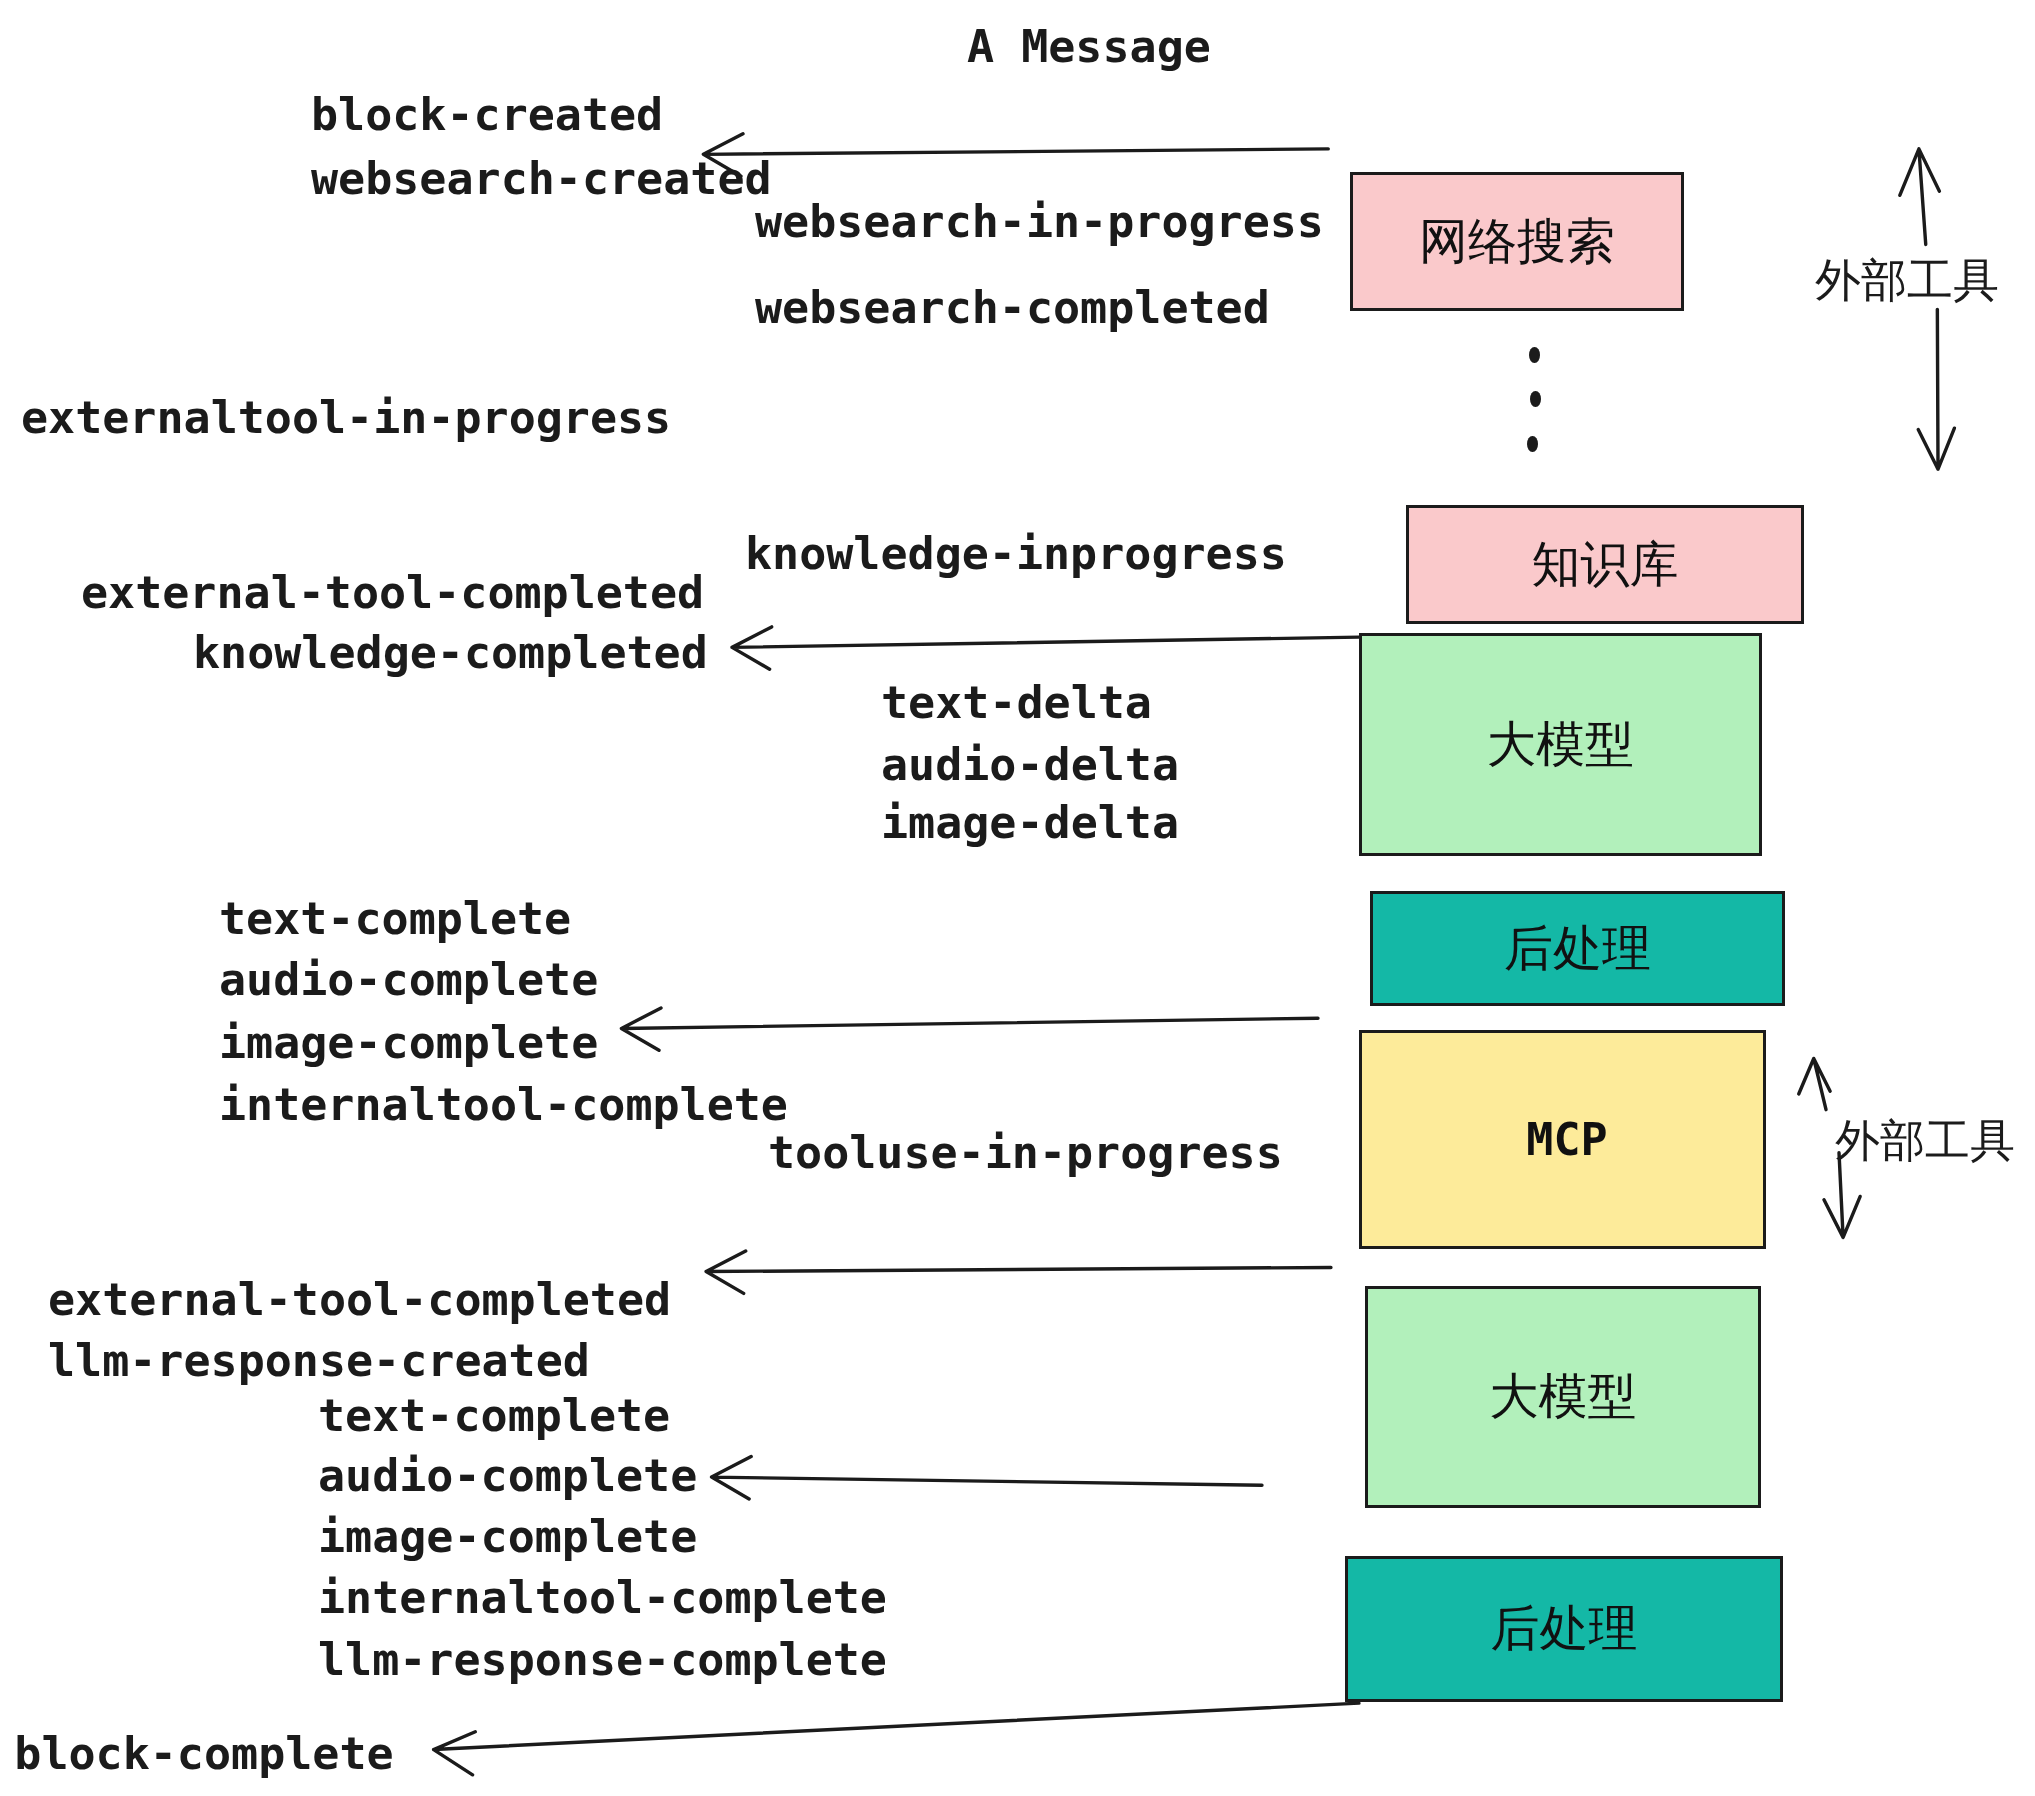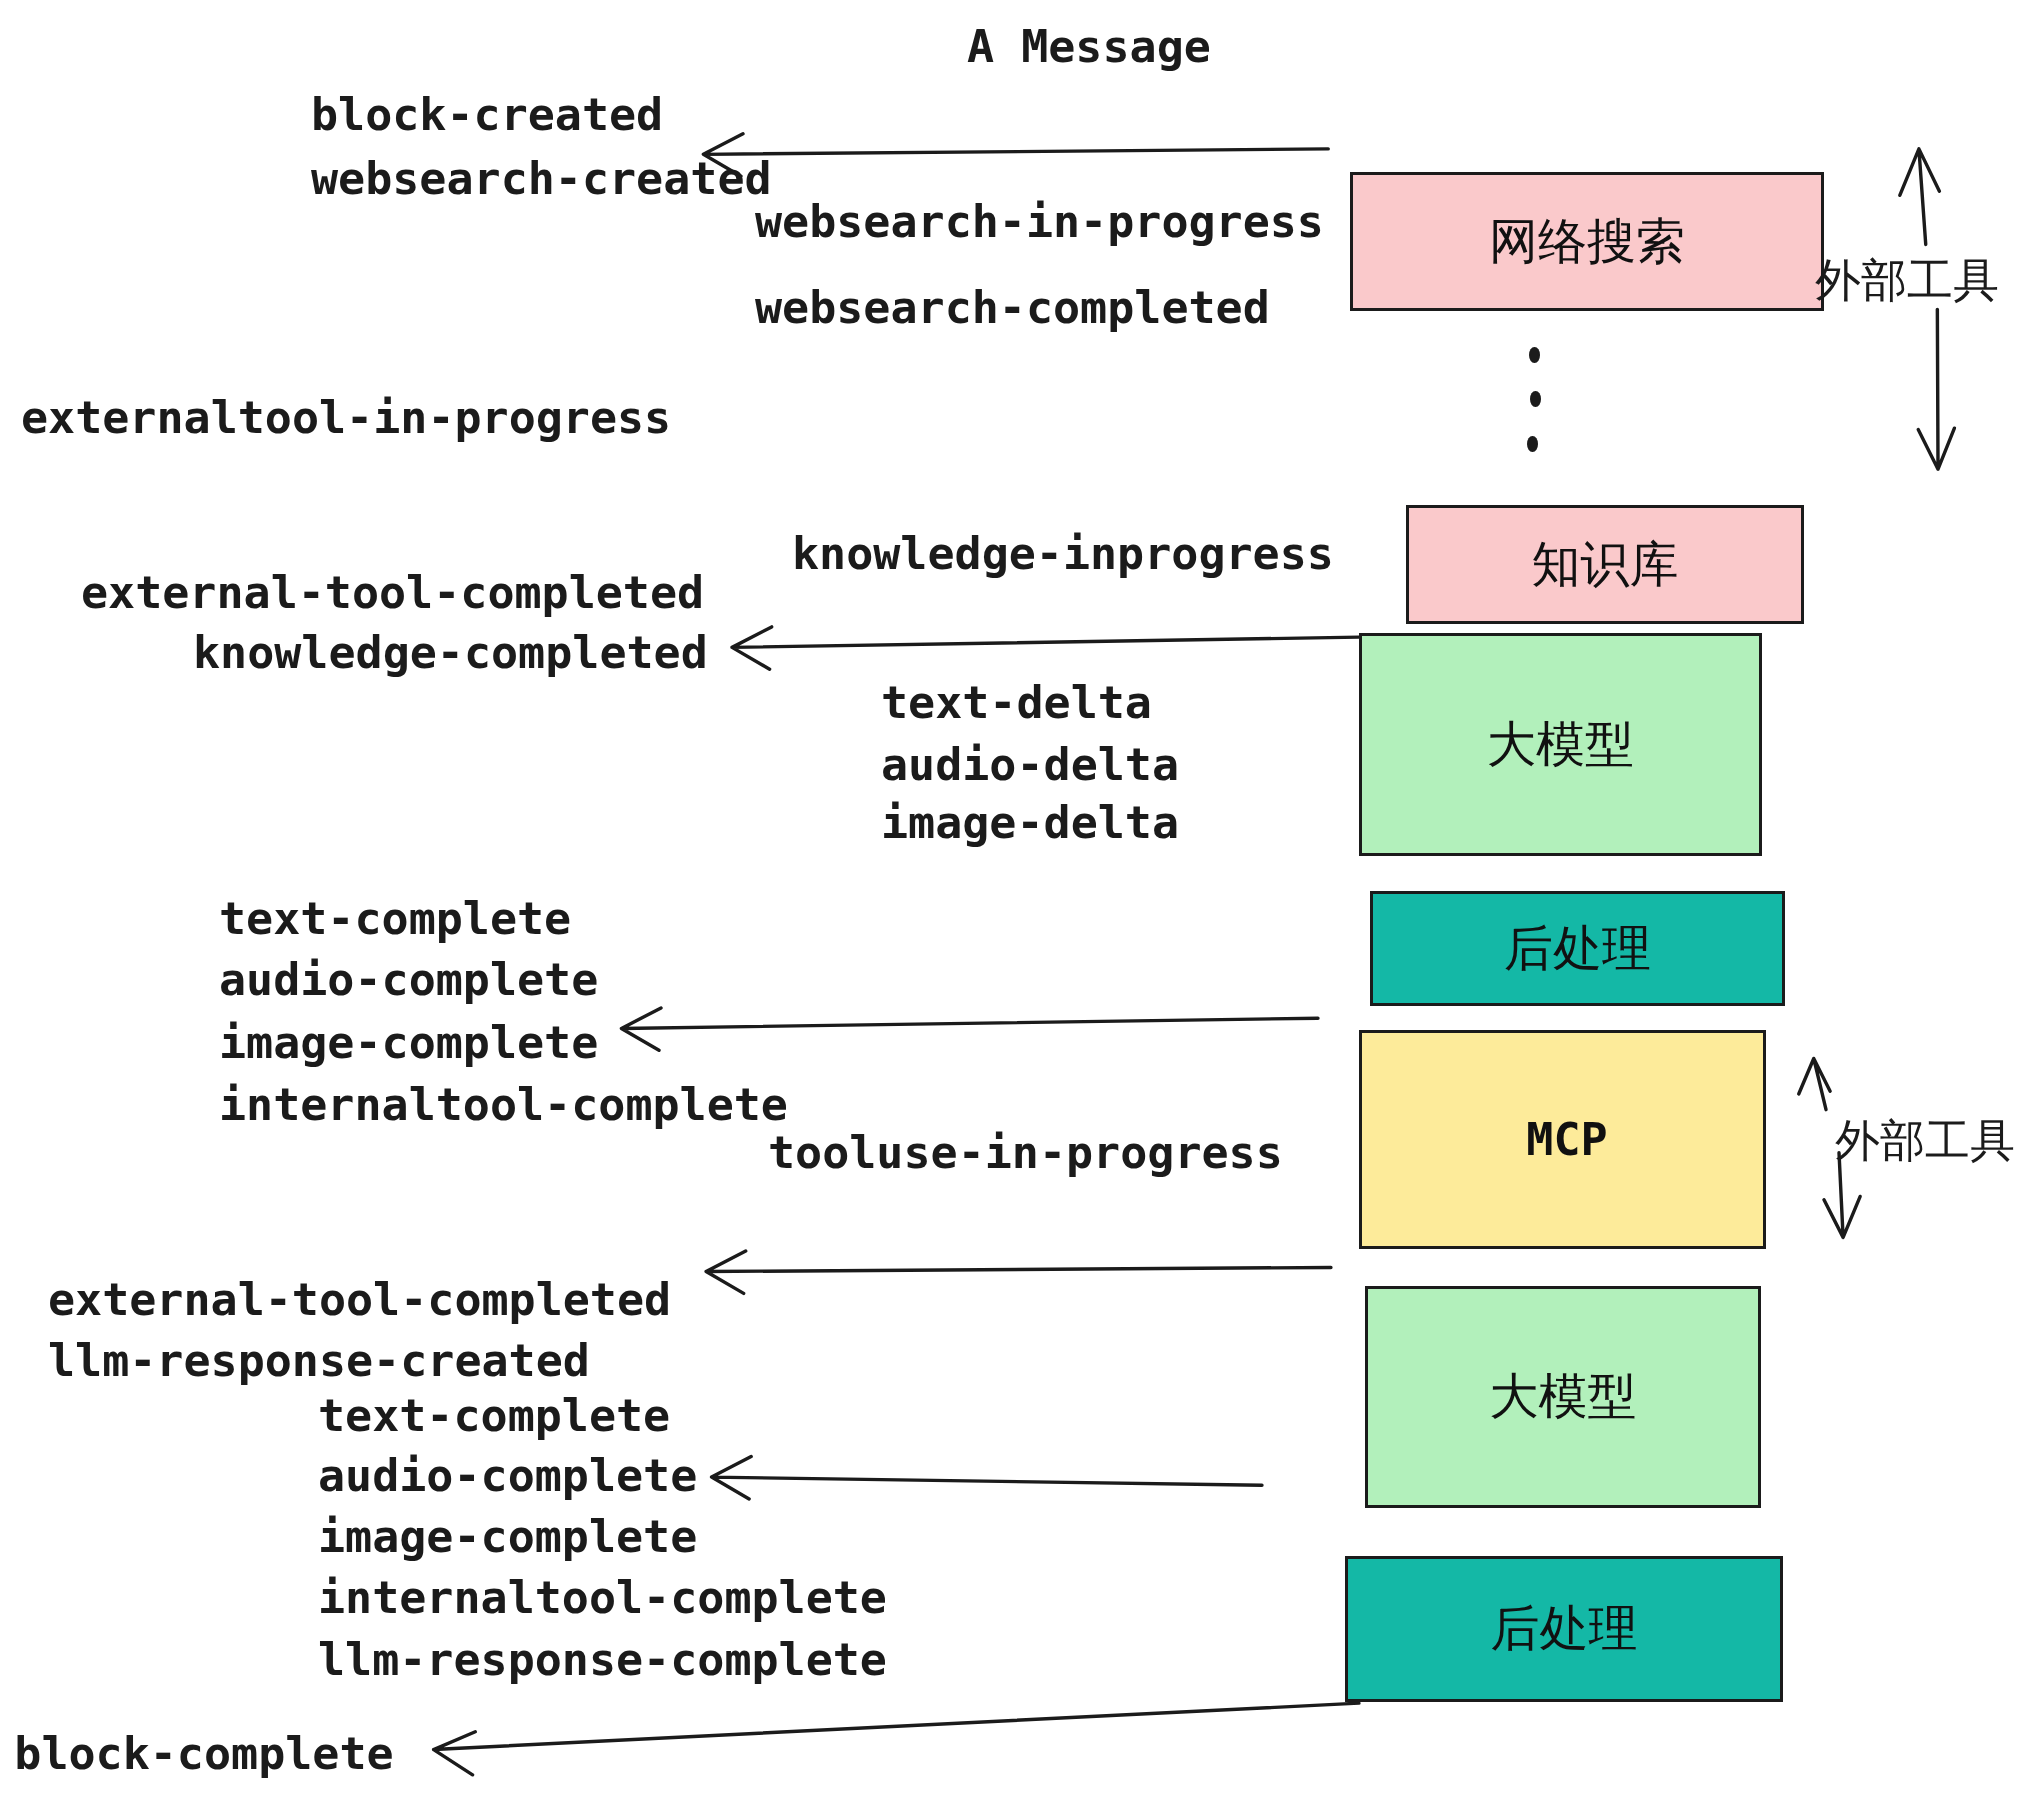--- a/index.html
+++ b/index.html
@@ -83,21 +83,21 @@
     <path d="M1848 2175 L1042 2163 M1100 2133 L1042 2163 L1097 2195"></path>
     <path d="M1990 2494 L635 2562 M696 2536 L635 2562 L692 2599"></path>
     <path d="M2820 358 L2810 218 M2782 286 L2810 218 L2840 280"></path>
     <path d="M2837 453 L2838 687 M2809 629 L2838 687 L2862 627"></path>
     <path d="M2674 1625 L2656 1550 M2634 1602 L2656 1550 L2680 1598"></path>
     <path d="M2693 1688 L2699 1812 M2671 1757 L2699 1812 L2724 1752"></path>
   </svg>
 
   <div class="title" style="left:967px; top:15.7px;">A Message</div>
 
-  <div class="box pink" style="left:1350px; top:172px; width:474px; height:139px;">
+  <div class="box pink" style="left:1350px; top:172px; width:334px; height:139px;">
     <span class="box-label">网络搜索</span>
   </div>
   <div class="box pink" style="left:1359px; top:505px; width:398px; height:119px;margin-left:47px;">
     <span class="box-label">知识库</span>
   </div>
   <div class="box green" style="left:1359px; top:633px; width:403px; height:223px;">
     <span class="box-label">大模型</span>
   </div>
   <div class="box white" style="left:1370px; top:891px; width:415px; height:115px;">
     <span class="box-label">后处理</span>
@@ -114,21 +114,21 @@
 
   <div class="dot" style="left:1529px; top:347px;"></div>
   <div class="dot" style="left:1530px; top:391px;"></div>
   <div class="dot" style="left:1527px; top:436px;"></div>
 
   <div class="ev" style="left:311px; top:84px;">block-created</div>
   <div class="ev" style="left:311px; top:148px;">websearch-created</div>
   <div class="ev" style="left:755px; top:191px;">websearch-in-progress</div>
   <div class="ev" style="left:755px; top:277px;">websearch-completed</div>
   <div class="ev" style="left:21px; top:387px;">externaltool-in-progress</div>
-  <div class="ev" style="left:792px; top:523px;text-align:center;">knowledge-inprogress</div>
+  <div class="ev" style="left:745px; top:523px;text-align:center;">knowledge-inprogress</div>
   <div class="ev" style="left:81px; top:562px;">external-tool-completed</div>
   <div class="ev" style="left:193px; top:622px;">knowledge-completed</div>
   <div class="ev" style="left:881px; top:672px;">text-delta</div>
   <div class="ev" style="left:881px; top:734px;">audio-delta</div>
   <div class="ev" style="left:881px; top:792px;">image-delta</div>
   <div class="ev" style="left:219px; top:888px;">text-complete</div>
   <div class="ev" style="left:219px; top:949px;">audio-complete</div>
   <div class="ev" style="left:219px; top:1012px;">image-complete</div>
   <div class="ev" style="left:219px; top:1074px;">internaltool-complete</div>
   <div class="ev" style="left:768px; top:1122px;">tooluse-in-progress</div>

